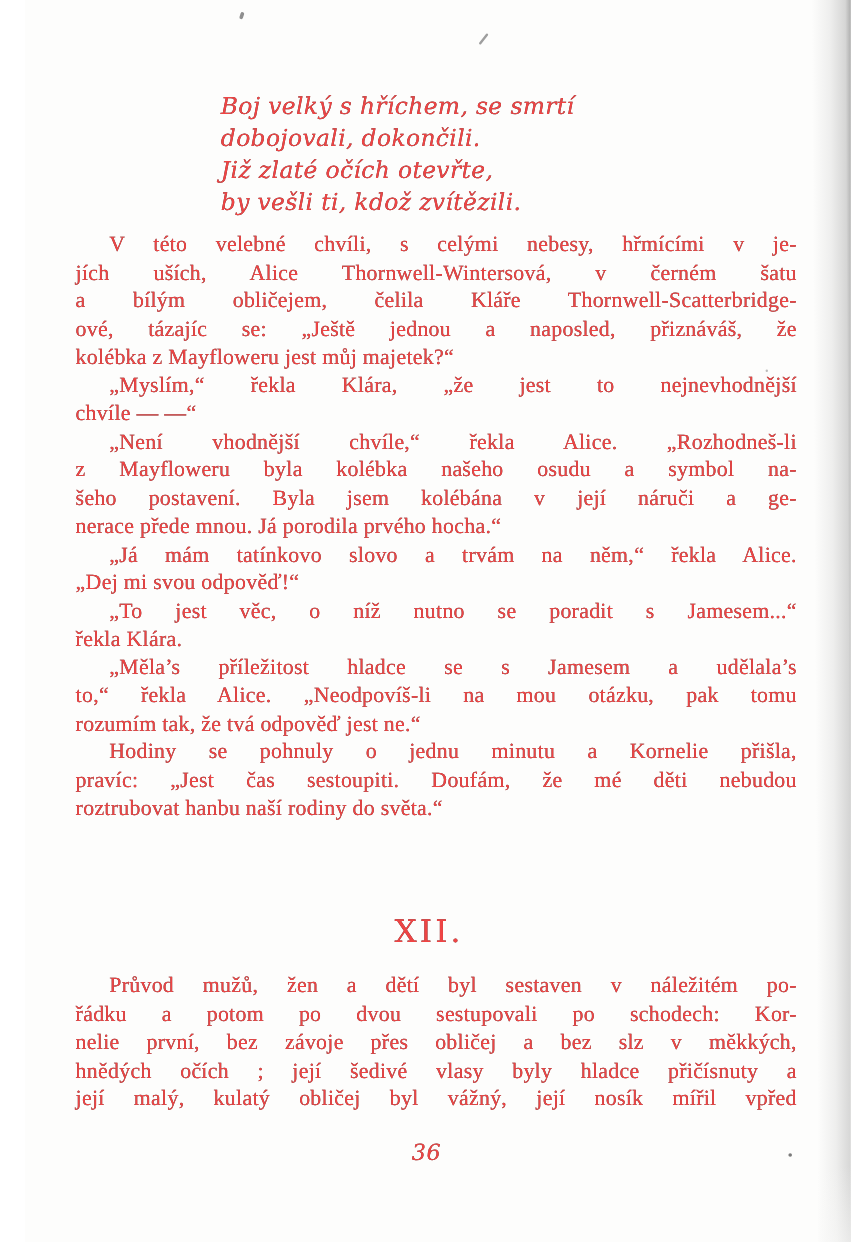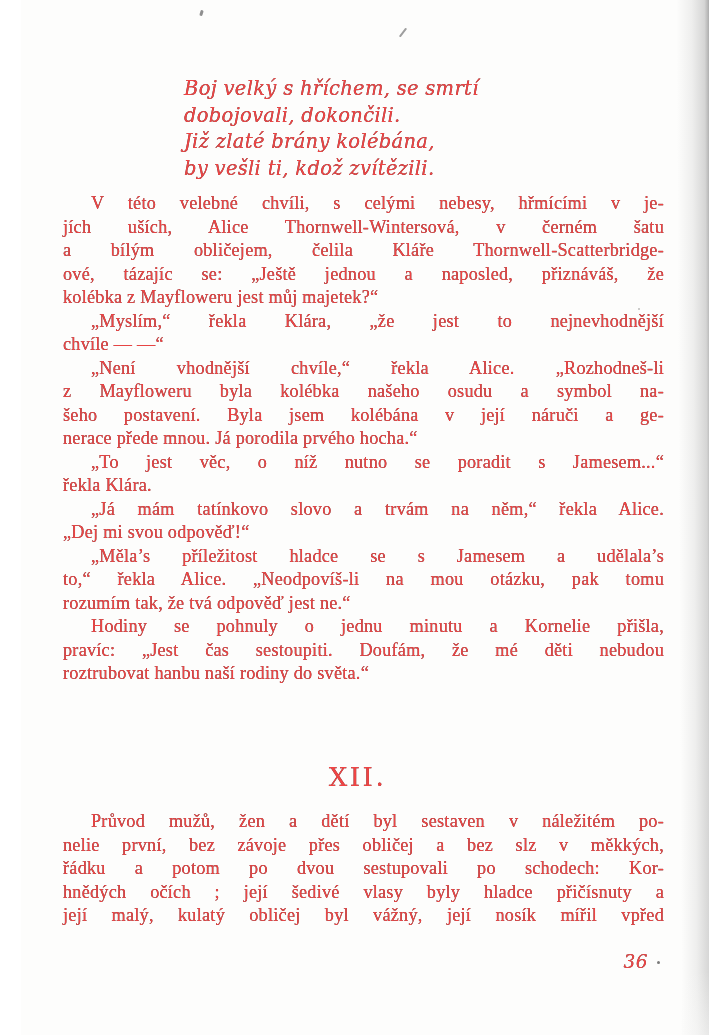--- a/index.html
+++ b/index.html
@@ -88,21 +88,21 @@
     text-align: center;
     font-size: 26px;
     letter-spacing: 2.5px;
     text-shadow: 0 0 0.5px rgba(20,20,20,0.85);
   }
   .pagenum {
     position: absolute;
     left: 42px;
     top: 951px;
     width: 585px;
-    text-align: right;
+    text-align: center;
     font-style: italic;
     font-size: 18.5px;
     letter-spacing: 0.5px;
     text-shadow: 0 0 0.4px rgba(20,20,20,0.8);
   }
   
   .speck { position: absolute; background: #8f8f8f; }
   .s1 { left: 179px; top: 10px; width: 3px; height: 6px; border-radius: 2px; transform: rotate(18deg); }
   .s2 { left: 381px; top: 27px; width: 2px; height: 11px; background: #9e9e9e; border-radius: 2px; transform: rotate(38deg); }
   .s3 { left: 636px; top: 961px; width: 3px; height: 3px; background: #7a7a7a; border-radius: 50%; }
@@ -114,21 +114,21 @@
 <div class="page">
 
   <div class="speck s1"></div>
   <div class="speck s2"></div>
   <div class="speck s3"></div>
   <div class="speck s4"></div>
 
   <div class="verse">
     <div class="vln">Boj velký s hříchem, se smrtí</div>
     <div class="vln">dobojovali, dokončili.</div>
-    <div class="vln">Již zlaté brány kolébána,</div>
+    <div class="vln">Již zlaté očích otevřte,</div>
     <div class="vln">by vešli ti, kdož zvítězili.</div>
   </div>
 
   <div class="bodyblock block-a">
 
     <div class="para">
       <div class="ln j first">V této velebné chvíli, s celými nebesy, hřmícími v je-</div>
       <div class="ln j">jích uších, Alice Thornwell-Wintersová, v černém šatu</div>
       <div class="ln j">a bílým obličejem, čelila Kláře Thornwell-Scatterbridge-</div>
       <div class="ln j">ové, tázajíc se: „Ještě jednou a naposled, přiznáváš, že</div>
@@ -142,27 +142,27 @@
 
     <div class="para">
       <div class="ln j first">„Není vhodnější chvíle,“ řekla Alice. „Rozhodneš-li</div>
       <div class="ln j">z Mayfloweru byla kolébka našeho osudu a symbol na-</div>
       <div class="ln j">šeho postavení. Byla jsem kolébána v její náruči a ge-</div>
       <div class="ln">nerace přede mnou. Já porodila prvého hocha.“</div>
     </div>
 
 
     <div class="para">
-      <div class="ln j first">„To jest věc, o níž nutno se poradit s Jamesem...“</div>
-      <div class="ln">řekla Klára.</div>
+      <div class="ln j first">„Já mám tatínkovo slovo a trvám na něm,“ řekla Alice.</div>
+      <div class="ln">„Dej mi svou odpověď!“</div>
     </div>
 
     <div class="para">
-      <div class="ln j first">„Já mám tatínkovo slovo a trvám na něm,“ řekla Alice.</div>
-      <div class="ln">„Dej mi svou odpověď!“</div>
+      <div class="ln j first">„To jest věc, o níž nutno se poradit s Jamesem...“</div>
+      <div class="ln">řekla Klára.</div>
     </div>
 
     <div class="para">
       <div class="ln j first">„Měla’s příležitost hladce se s Jamesem a udělala’s</div>
       <div class="ln j">to,“ řekla Alice. „Neodpovíš-li na mou otázku, pak tomu</div>
       <div class="ln">rozumím tak, že tvá odpověď jest ne.“</div>
     </div>
 
     <div class="para">
       <div class="ln j first">Hodiny se pohnuly o jednu minutu a Kornelie přišla,</div>
@@ -170,22 +170,22 @@
       <div class="ln">roztrubovat hanbu naší rodiny do světa.“</div>
     </div>
 
   </div>
 
   <div class="heading">XII.</div>
 
   <div class="bodyblock block-b">
     <div class="para">
       <div class="ln j first">Průvod mužů, žen a dětí byl sestaven v náležitém po-</div>
+      <div class="ln j">řádku a potom po dvou sestupovali po schodech: Kor-</div>
       <div class="ln j">nelie první, bez závoje přes obličej a bez slz v měkkých,</div>
-      <div class="ln j">řádku a potom po dvou sestupovali po schodech: Kor-</div>
       <div class="ln j">hnědých očích ; její šedivé vlasy byly hladce přičísnuty a</div>
       <div class="ln j">její malý, kulatý obličej byl vážný, její nosík mířil vpřed</div>
     </div>
   </div>
 
   <div class="pagenum">36</div>
 
   <div class="edge"></div>
 
 </div>

